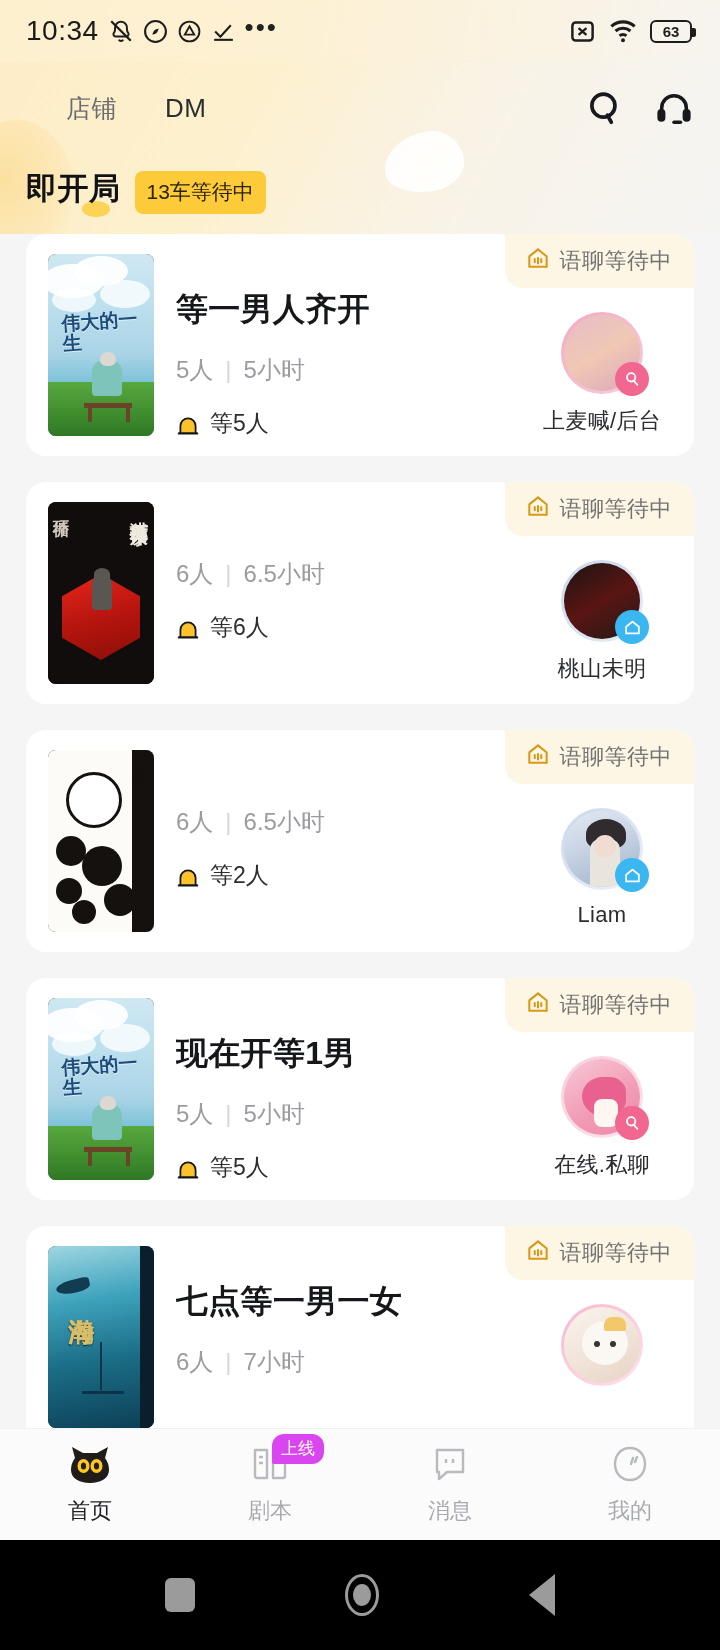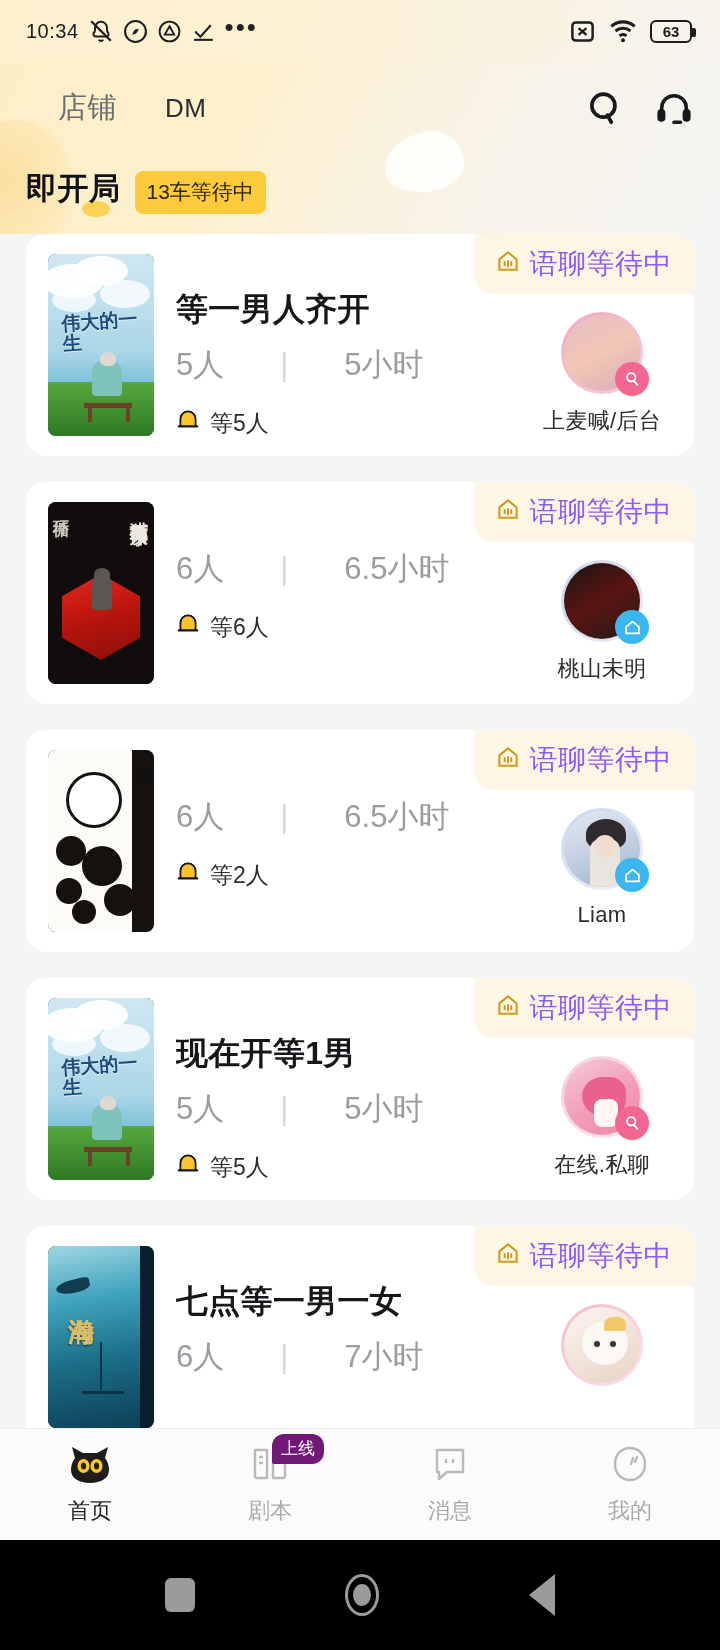--- a/index.html
+++ b/index.html
@@ -12,21 +12,21 @@
   #screen { position: relative; width: 720px; height: 1650px; background: #f5f5f5; }
 
   
   .statusbar {
     position: relative; height: 62px;
     display: flex; align-items: center; justify-content: space-between;
     padding: 0 28px 0 26px;
     background: linear-gradient(100deg, #fdf0cf 0%, #fdf1d3 40%, #f7f4ef 100%);
   }
   .sb-left { display: flex; align-items: center; gap: 9px; }
-  .sb-time { font-size: 20px; font-weight: 500; color: #1b1b1b; letter-spacing: .5px; }
+  .sb-time { font-size: 28px; font-weight: 500; color: #1b1b1b; letter-spacing: .5px; }
   .sb-right { display: flex; align-items: center; gap: 13px; }
   .icn { display: block; }
   .dots { font-size: 26px; color: #222; letter-spacing: 2px; line-height: 10px; padding-bottom: 8px;}
   .batt {
     width: 42px; height: 23px; border: 2.5px solid #1d1d1d; border-radius: 6px;
     position: relative; display: flex; align-items: center; justify-content: center;
   }
   .batt:after {
     content: ""; position: absolute; right: -6px; top: 6px;
     width: 4px; height: 9px; background: #1d1d1d; border-radius: 0 2px 2px 0;
@@ -52,21 +52,21 @@
     transform: rotate(-8deg);
   }
   .navrow {
     position: relative; height: 92px;
     display: flex; align-items: center; padding: 0 26px;
   }
   .nav-title {
     font-size: 34px; font-weight: bold; color: #17191c; letter-spacing: .5px;
   }
   .nav-tab {
-    font-size: 29px; color: #6a6c70; margin-left: 32px; letter-spacing: .5px;
+    font-size: 25px; color: #6a6c70; margin-left: 40px; letter-spacing: .5px;
   }
   .nav-tab.alt { color: #2b2d31; margin-left: 48px; font-size: 26px; }
   .nav-actions { margin-left: auto; display: flex; align-items: center; gap: 30px; }
 
   
   .sec-row {
     position: relative; display: flex; align-items: center;
     padding: 0 26px; height: 74px;
   }
   .sec-title-wrap { position: relative; display: flex; align-items: baseline; }
@@ -101,37 +101,37 @@
     flex: none; overflow: hidden; position: relative; background: #222;
   }
   .card-mid {
     flex: 1; padding: 54px 0 0 22px; min-width: 0;
   }
   .card-title {
     font-size: 32px; font-weight: bold; color: #15171a; letter-spacing: .3px;
     white-space: nowrap; overflow: hidden;
   }
   .card-meta {
-    margin-top: 12px; font-size: 31px; color: #9a9ca1; display: flex; align-items: center; gap: 44px;
+    margin-top: 22px; font-size: 24px; color: #9a9ca1; display: flex; align-items: center;
   }
   .meta-div { margin: 0 12px; color: #d6d7da; }
   .card-wait {
-    margin-top: 22px; display: flex; align-items: flex-start; gap: 10px;
+    margin-top: 22px; display: flex; align-items: flex-end; gap: 10px;
     font-size: 23px; color: #2c2e32;
   }
   .mic-icon {
     width: 24px; height: 24px; flex: none; position: relative;
   }
   .badge-top {
     position: absolute; top: 0; right: 0;
     background: #fdf6e4; border-bottom-left-radius: 18px;
     padding: 11px 22px 11px 20px;
     display: flex; align-items: center; gap: 9px;
   }
-  .badge-top span { font-size: 28px; color: #8b5cf6; font-weight: 500; letter-spacing: .5px; }
+  .badge-top span { font-size: 22px; color: #737373; font-weight: 500; letter-spacing: .5px; }
   .card-host {
     position: absolute; right: 30px; top: 78px;
     width: 124px; display: flex; flex-direction: column; align-items: center;
   }
   .av-ring {
     width: 82px; height: 82px; border-radius: 50%; padding: 3px;
     position: relative;
   }
   .av-inner {
     width: 100%; height: 100%; border-radius: 50%; overflow: hidden; position: relative;
@@ -222,21 +222,21 @@
     border-top: 1px solid #f0f0f0;
   }
   .tab {
     flex: 1; display: flex; flex-direction: column; align-items: center; gap: 8px;
     position: relative;
   }
   .tab-label { font-size: 22px; color: #a8aaae; }
   .tab.active .tab-label { color: #1c1e21; font-weight: 500; }
   .tab-badge {
     position: absolute; left: 50%; top: -10px; margin-left: 2px;
-    background: #701a75; color: #fff; font-size: 17px; font-weight: 500;
+    background: #d946ef; color: #fff; font-size: 17px; font-weight: 500;
     padding: 3px 9px 4px; border-radius: 12px 12px 12px 2px;
   }
   
   .androidnav {
     position: absolute; left: 0; right: 0; bottom: 0; height: 110px;
     background: #000; display: flex; align-items: center; justify-content: center; gap: 150px;
   }
   .an-sq { width: 30px; height: 34px; background: #9b9b9b; border-radius: 6px; }
   .an-ci { width: 34px; height: 42px; border: 3px solid #9b9b9b; border-radius: 50%;
     display: flex; align-items: center; justify-content: center; }

